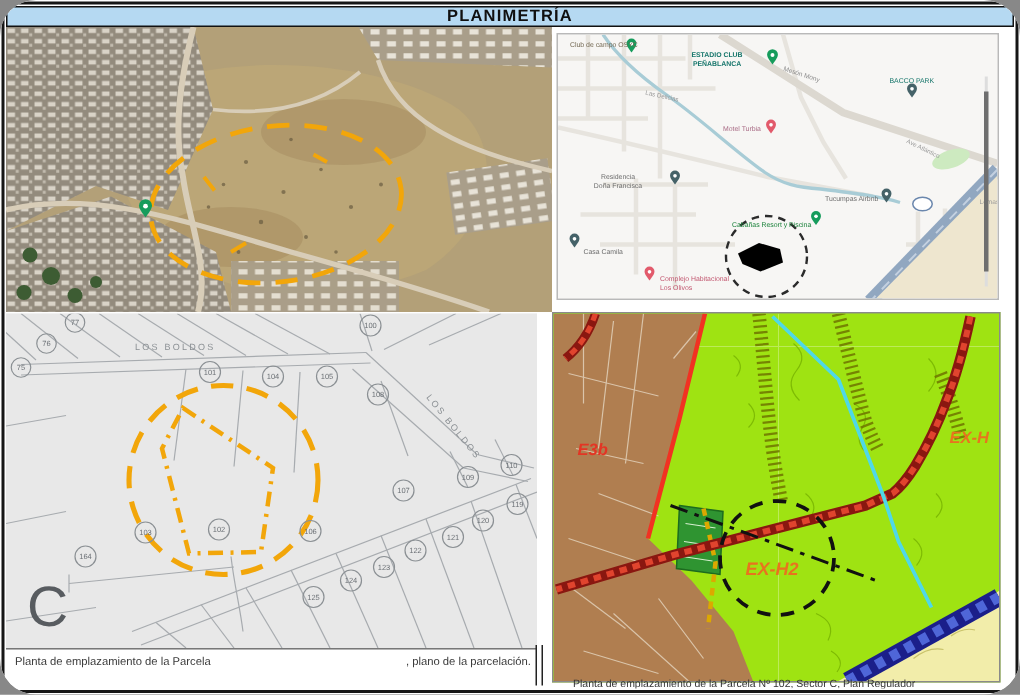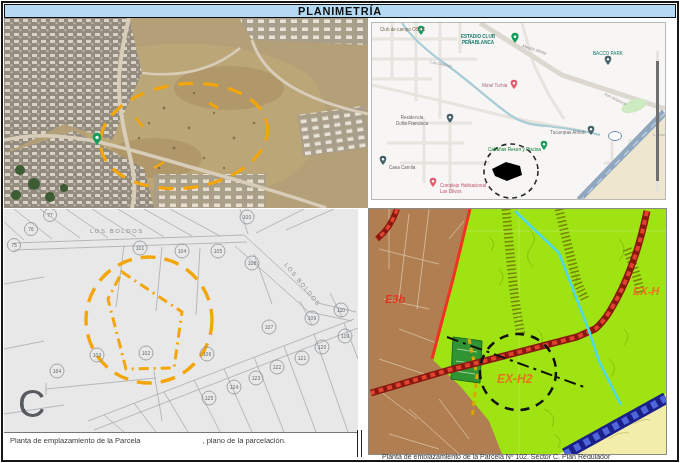--- a/index.html
+++ b/index.html
@@ -1,29 +1,29 @@
 <!DOCTYPE html>
 <html><head>
 <meta charset="utf-8">
 <style>
   html,body{margin:0;padding:0;background:#888;}
   *{box-sizing:border-box;}
   #canvas{position:relative;width:680px;height:463px;background:#fff;overflow:hidden;
-          font-family:"Liberation Sans",sans-serif;}
+          font-family:"Liberation Sans",sans-serif;border-radius:24px;}
   #frame{position:absolute;inset:1px;border:2px solid #161616;background:#fff;}
   #titlebar{position:absolute;left:4px;top:4px;width:672px;height:14px;background:#b5d9f2;
             border:1px solid #111;display:flex;align-items:center;justify-content:center;
             font-size:11px;font-weight:bold;letter-spacing:.8px;color:#101010;}
   .panel{position:absolute;overflow:hidden;}
   #sat{left:4px;top:18px;width:364px;height:190px;background:#b3a078;}
   #gmap{left:371px;top:22px;width:295px;height:178px;background:#f7f6f4;border:1px solid #b9b9b9;}
   #plan{left:4px;top:209px;width:354px;height:224px;background:#e8e8e8;border-bottom:1px solid #777;}
   #zon{left:368px;top:208px;width:299px;height:247px;border:1px solid #8a8a8a;background:#9fe312;font-style:italic;}
   #cap-left{position:absolute;left:4px;top:436px;width:350px;height:14px;font-size:7.5px;color:#3a3a3a;
-            display:flex;}
+            display:flex;justify-content:space-between;}
   #cap-left .a{padding-left:6px;}
   #cap-left .b{padding-left:62px;}
   #cap-right{position:absolute;left:372px;top:452px;width:292px;height:7px;overflow:hidden;
              font-size:7px;line-height:9px;color:#333;padding-left:10px;}
   #divider{position:absolute;left:357px;top:430px;width:5px;height:27px;
            border-left:1.5px solid #222;border-right:1.5px solid #222;}
   svg{display:block;}
   text{font-family:"Liberation Sans",sans-serif;}
 </style>
 </head>

